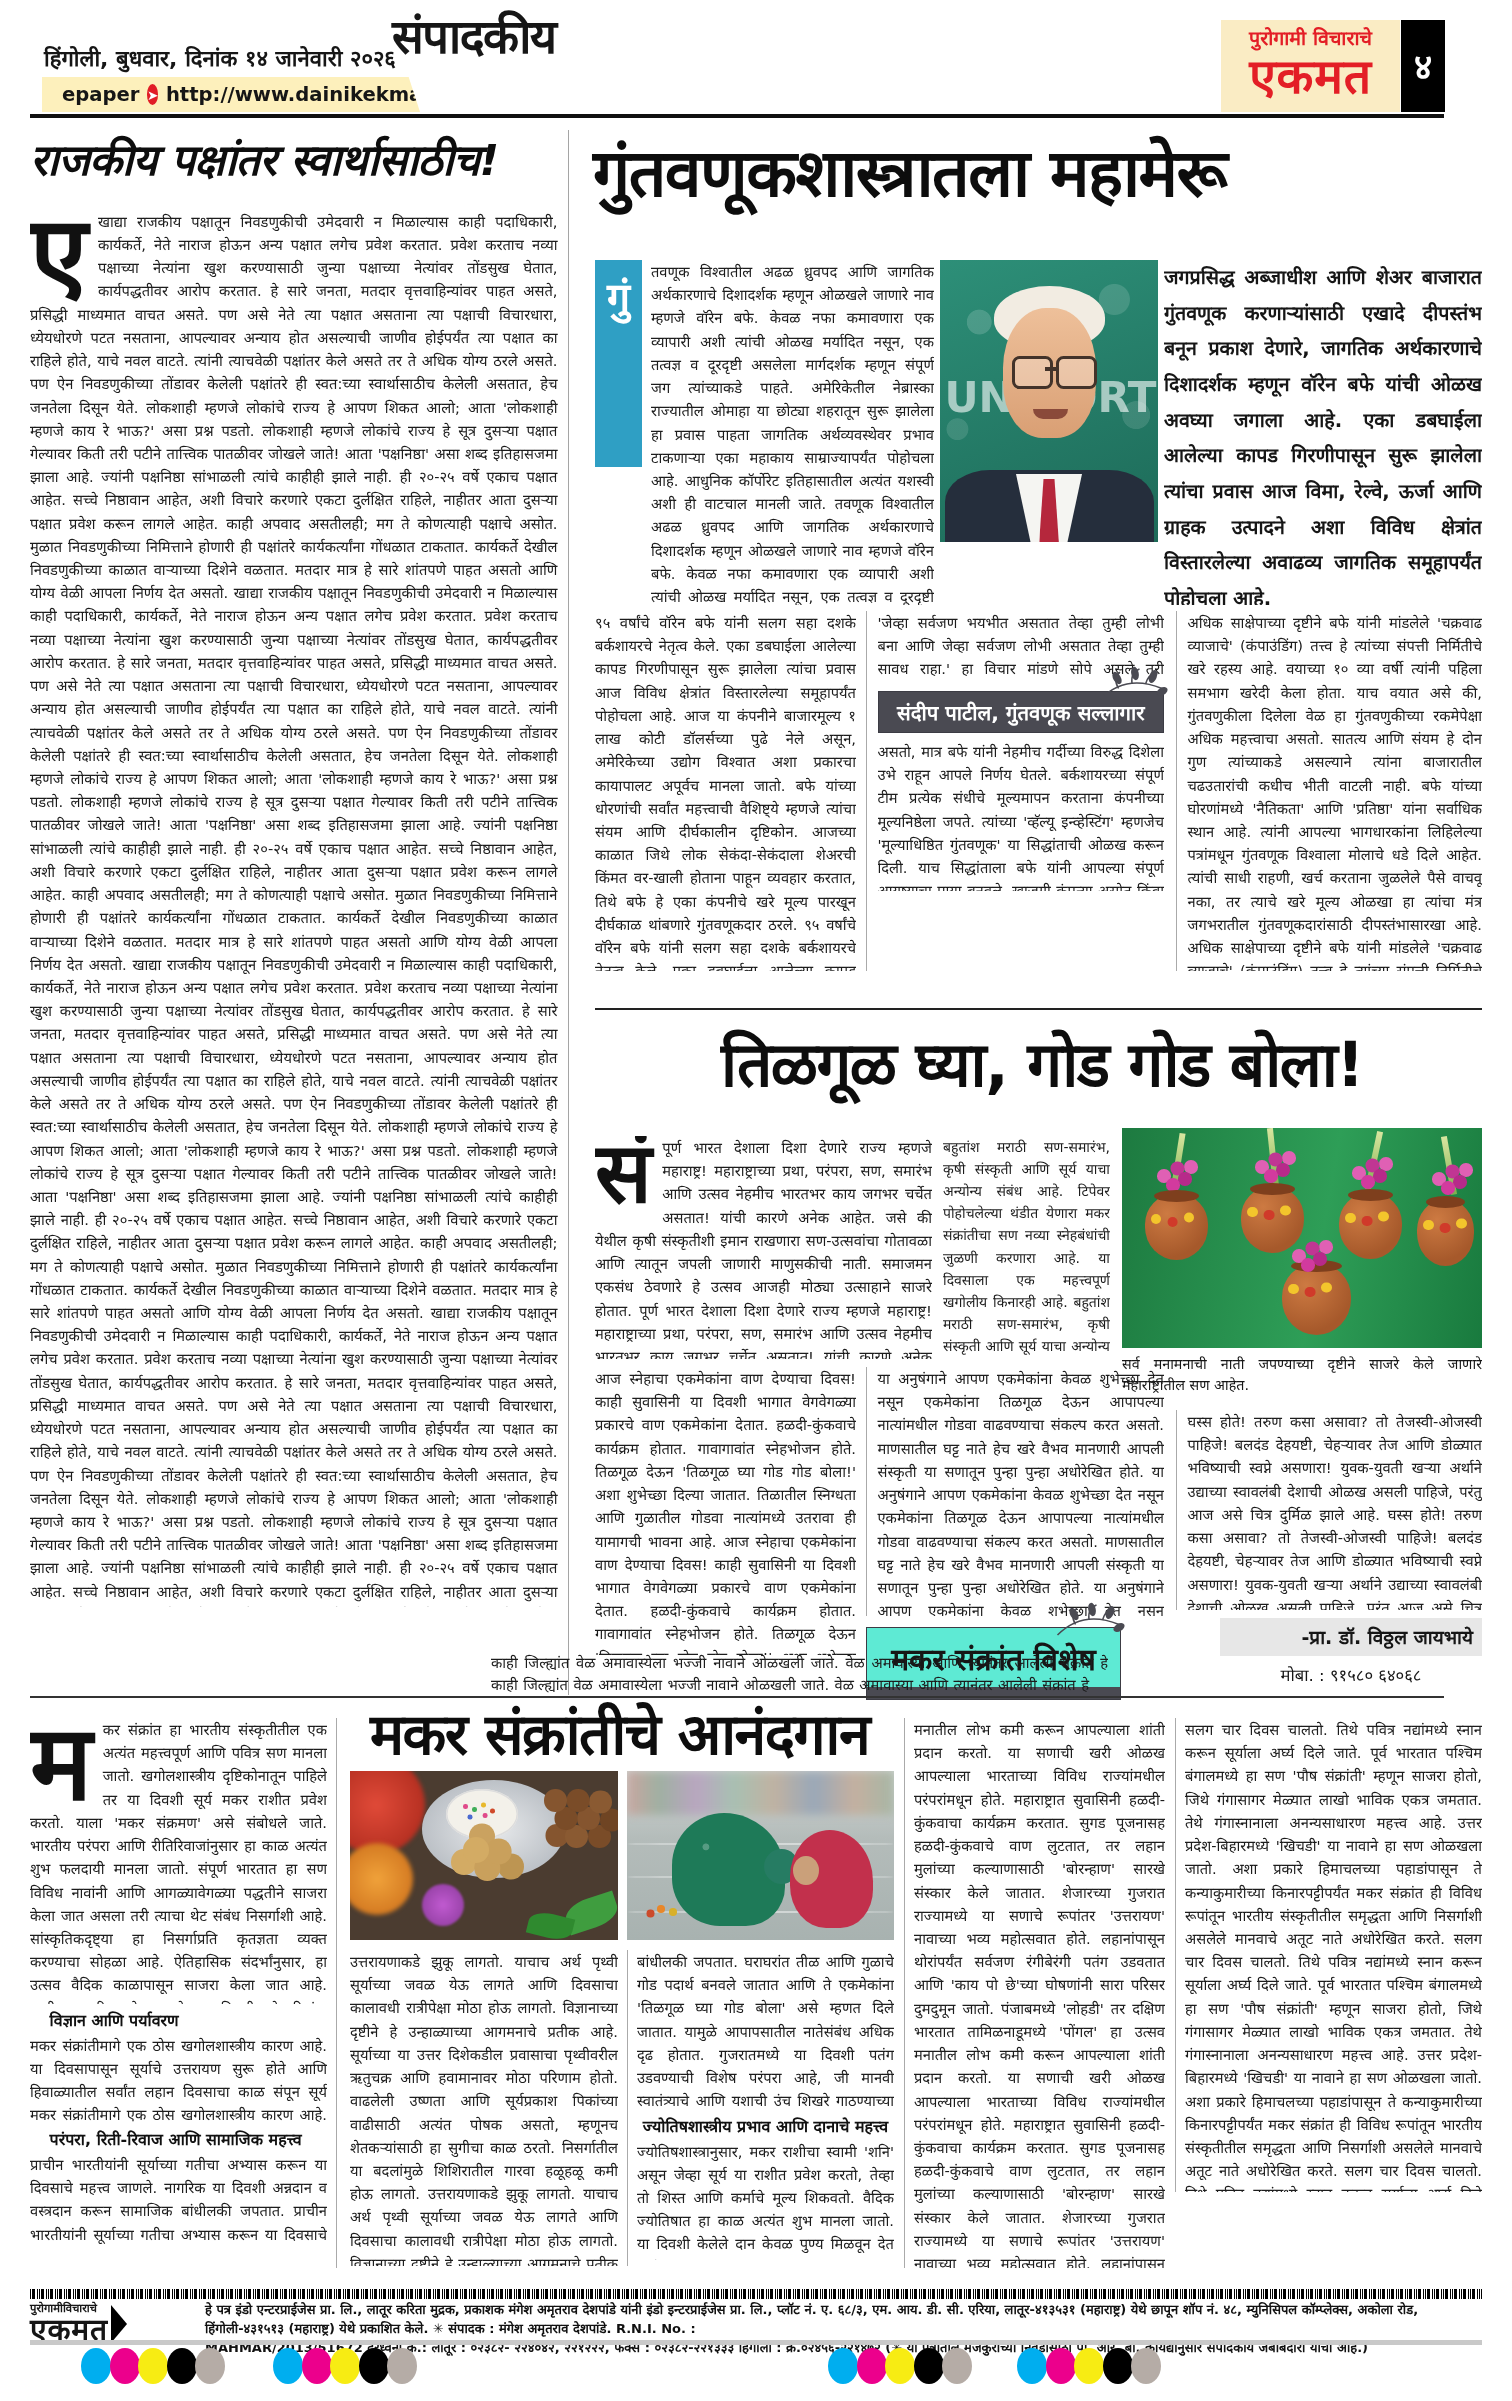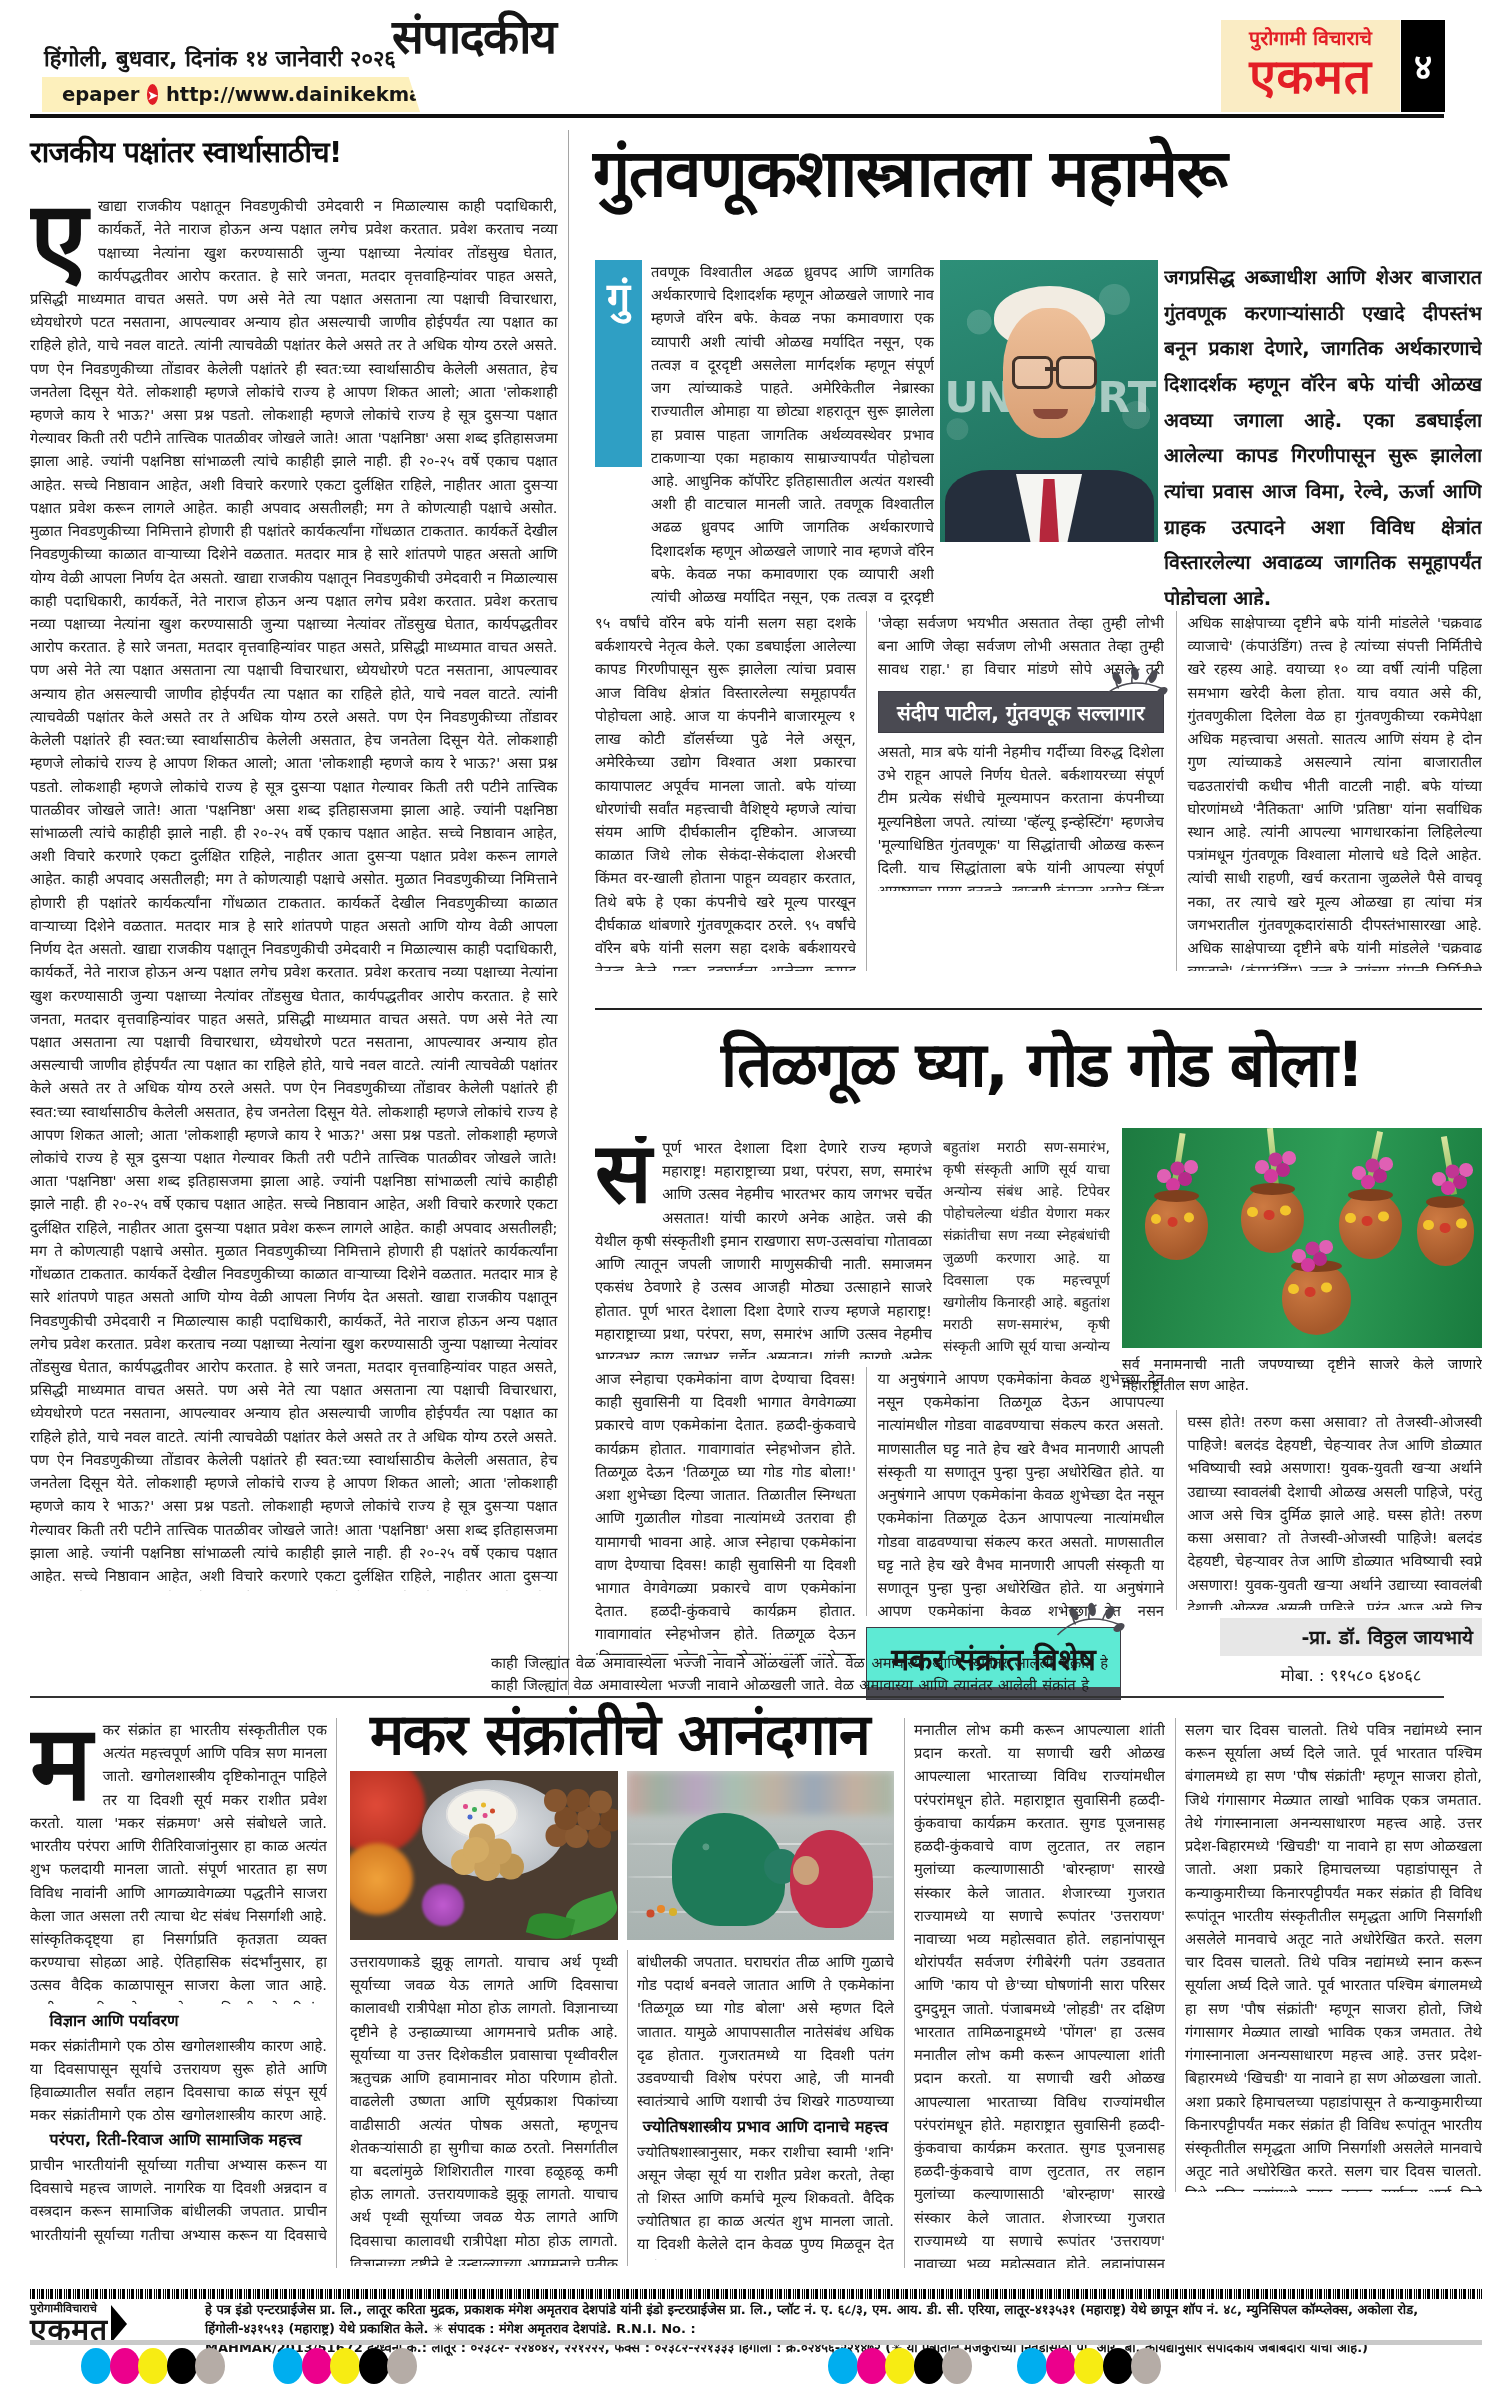--- a/index.html
+++ b/index.html
@@ -21,21 +21,21 @@
              justify-content:center;font-size:13.6px;font-weight:900;}
   #secttitle{left:392px;top:3px;width:354px;font-size:47px;font-weight:900;letter-spacing:-1.5px;}
   #mast{left:1221px;top:19.6px;width:179px;height:92px;background:#faecc4;text-align:center;padding-top:4.5px;box-sizing:border-box;}
   #mast .tag{color:#e31e26;font-weight:800;font-size:19.6px;}
   #mast .name{color:#e31e26;font-weight:900;font-size:48px;line-height:1.05;letter-spacing:0.8px;}
   #pgno{left:1401px;top:19.6px;width:44px;height:92px;background:#000;color:#fff;display:flex;align-items:center;
         justify-content:center;font-size:35px;font-weight:700;}
   #toprule{left:30px;top:114px;width:1414px;height:3.8px;background:#101010;}
   
   #edit{left:30px;top:130px;width:539px;height:1565px;padding-right:10.5px;box-sizing:border-box;border-right:0.8px solid #a5a5a5;}
-  #edit h1{font-size:29px;line-height:1.12;margin:6px 0 25.6px 0;letter-spacing:-0.8px;}
+  #edit h1{font-size:43px;line-height:1.12;margin:6px 0 25.6px 0;letter-spacing:-0.8px;font-style:italic;}
   
   #leadhead{left:593px;top:134px;width:889px;text-align:left;font-size:66px;font-weight:900;letter-spacing:-1.5px;line-height:1.2;}
   #lead-lede{left:595px;top:260px;width:339px;height:345px;display:flex;gap:9px;}
   .bluebar{width:47px;height:207px;background:#2f9fc4;flex:0 0 47px;color:#fff;font-size:41px;font-weight:800;
            text-align:center;padding-top:7.5px;box-sizing:border-box;}
   #ph-buffett{left:940px;top:260px;width:218px;height:282px;overflow:hidden;
      background:
        radial-gradient(circle at 18% 22%, rgba(255,255,255,.16) 0 12px, transparent 12.8px),
        radial-gradient(circle at 80% 14%, rgba(255,255,255,.14) 0 15px, transparent 16px),
        radial-gradient(circle at 8% 60%, rgba(255,255,255,.12) 0 10.5px, transparent 11.3px),

